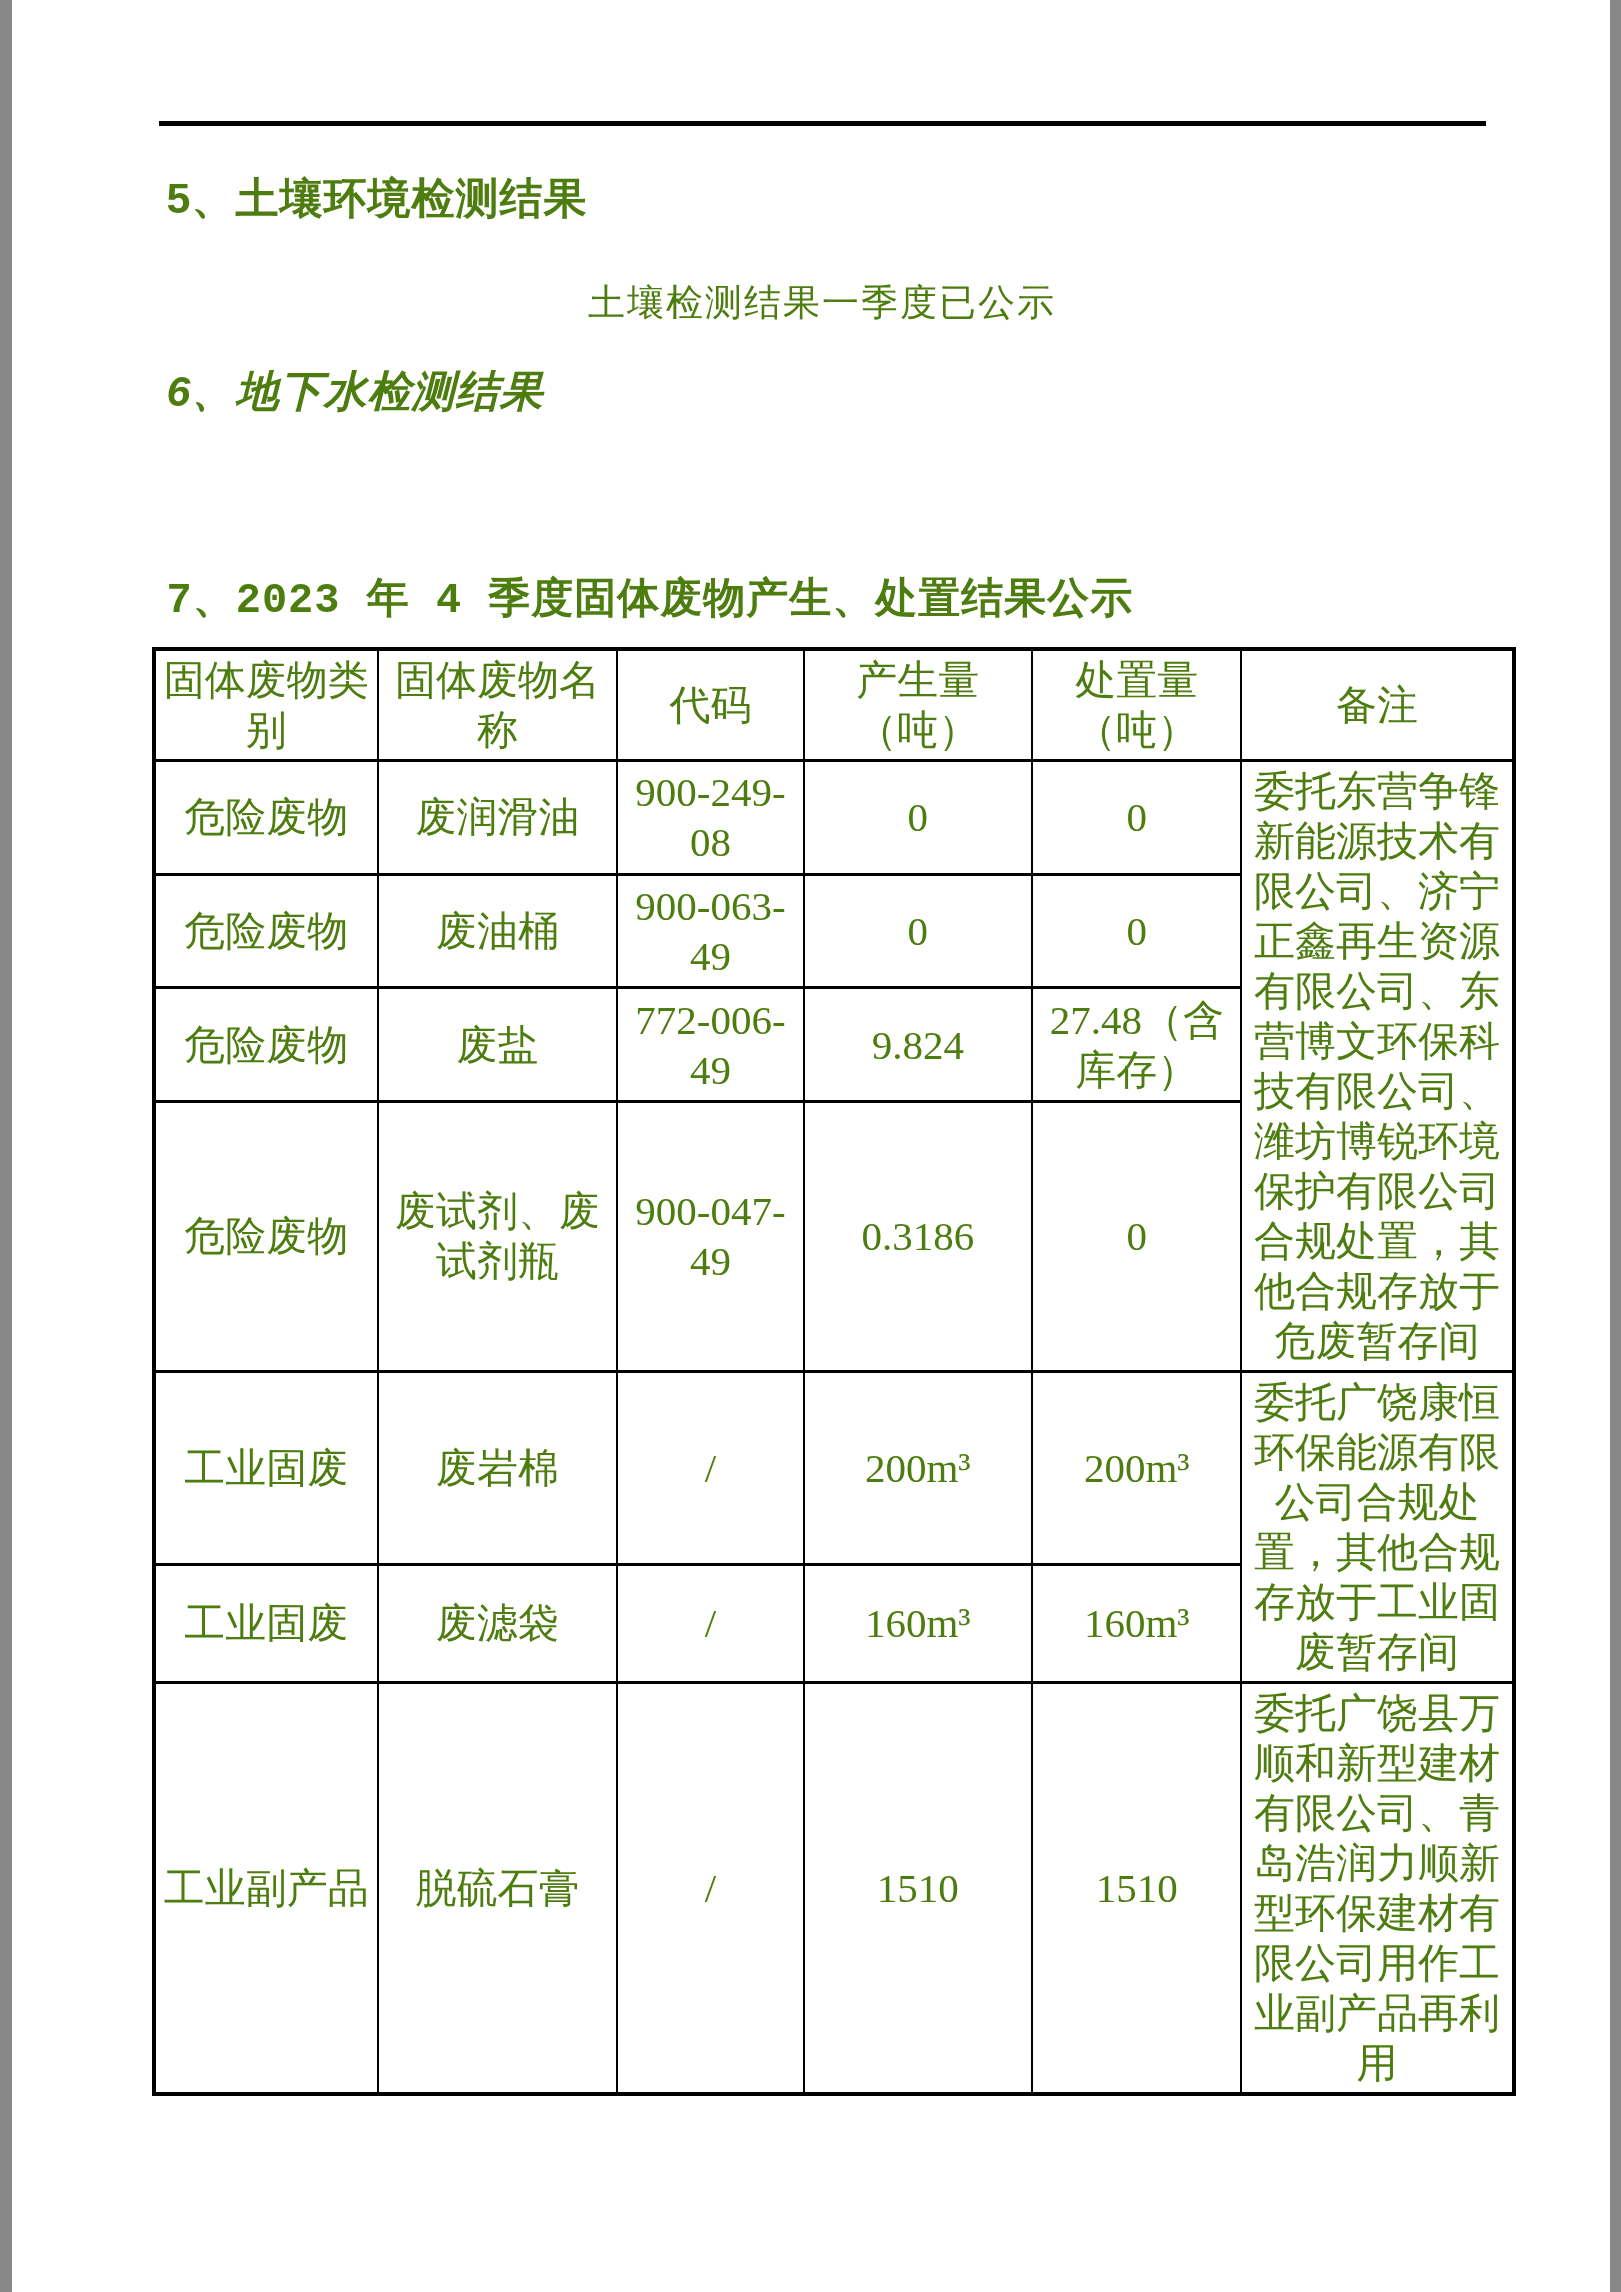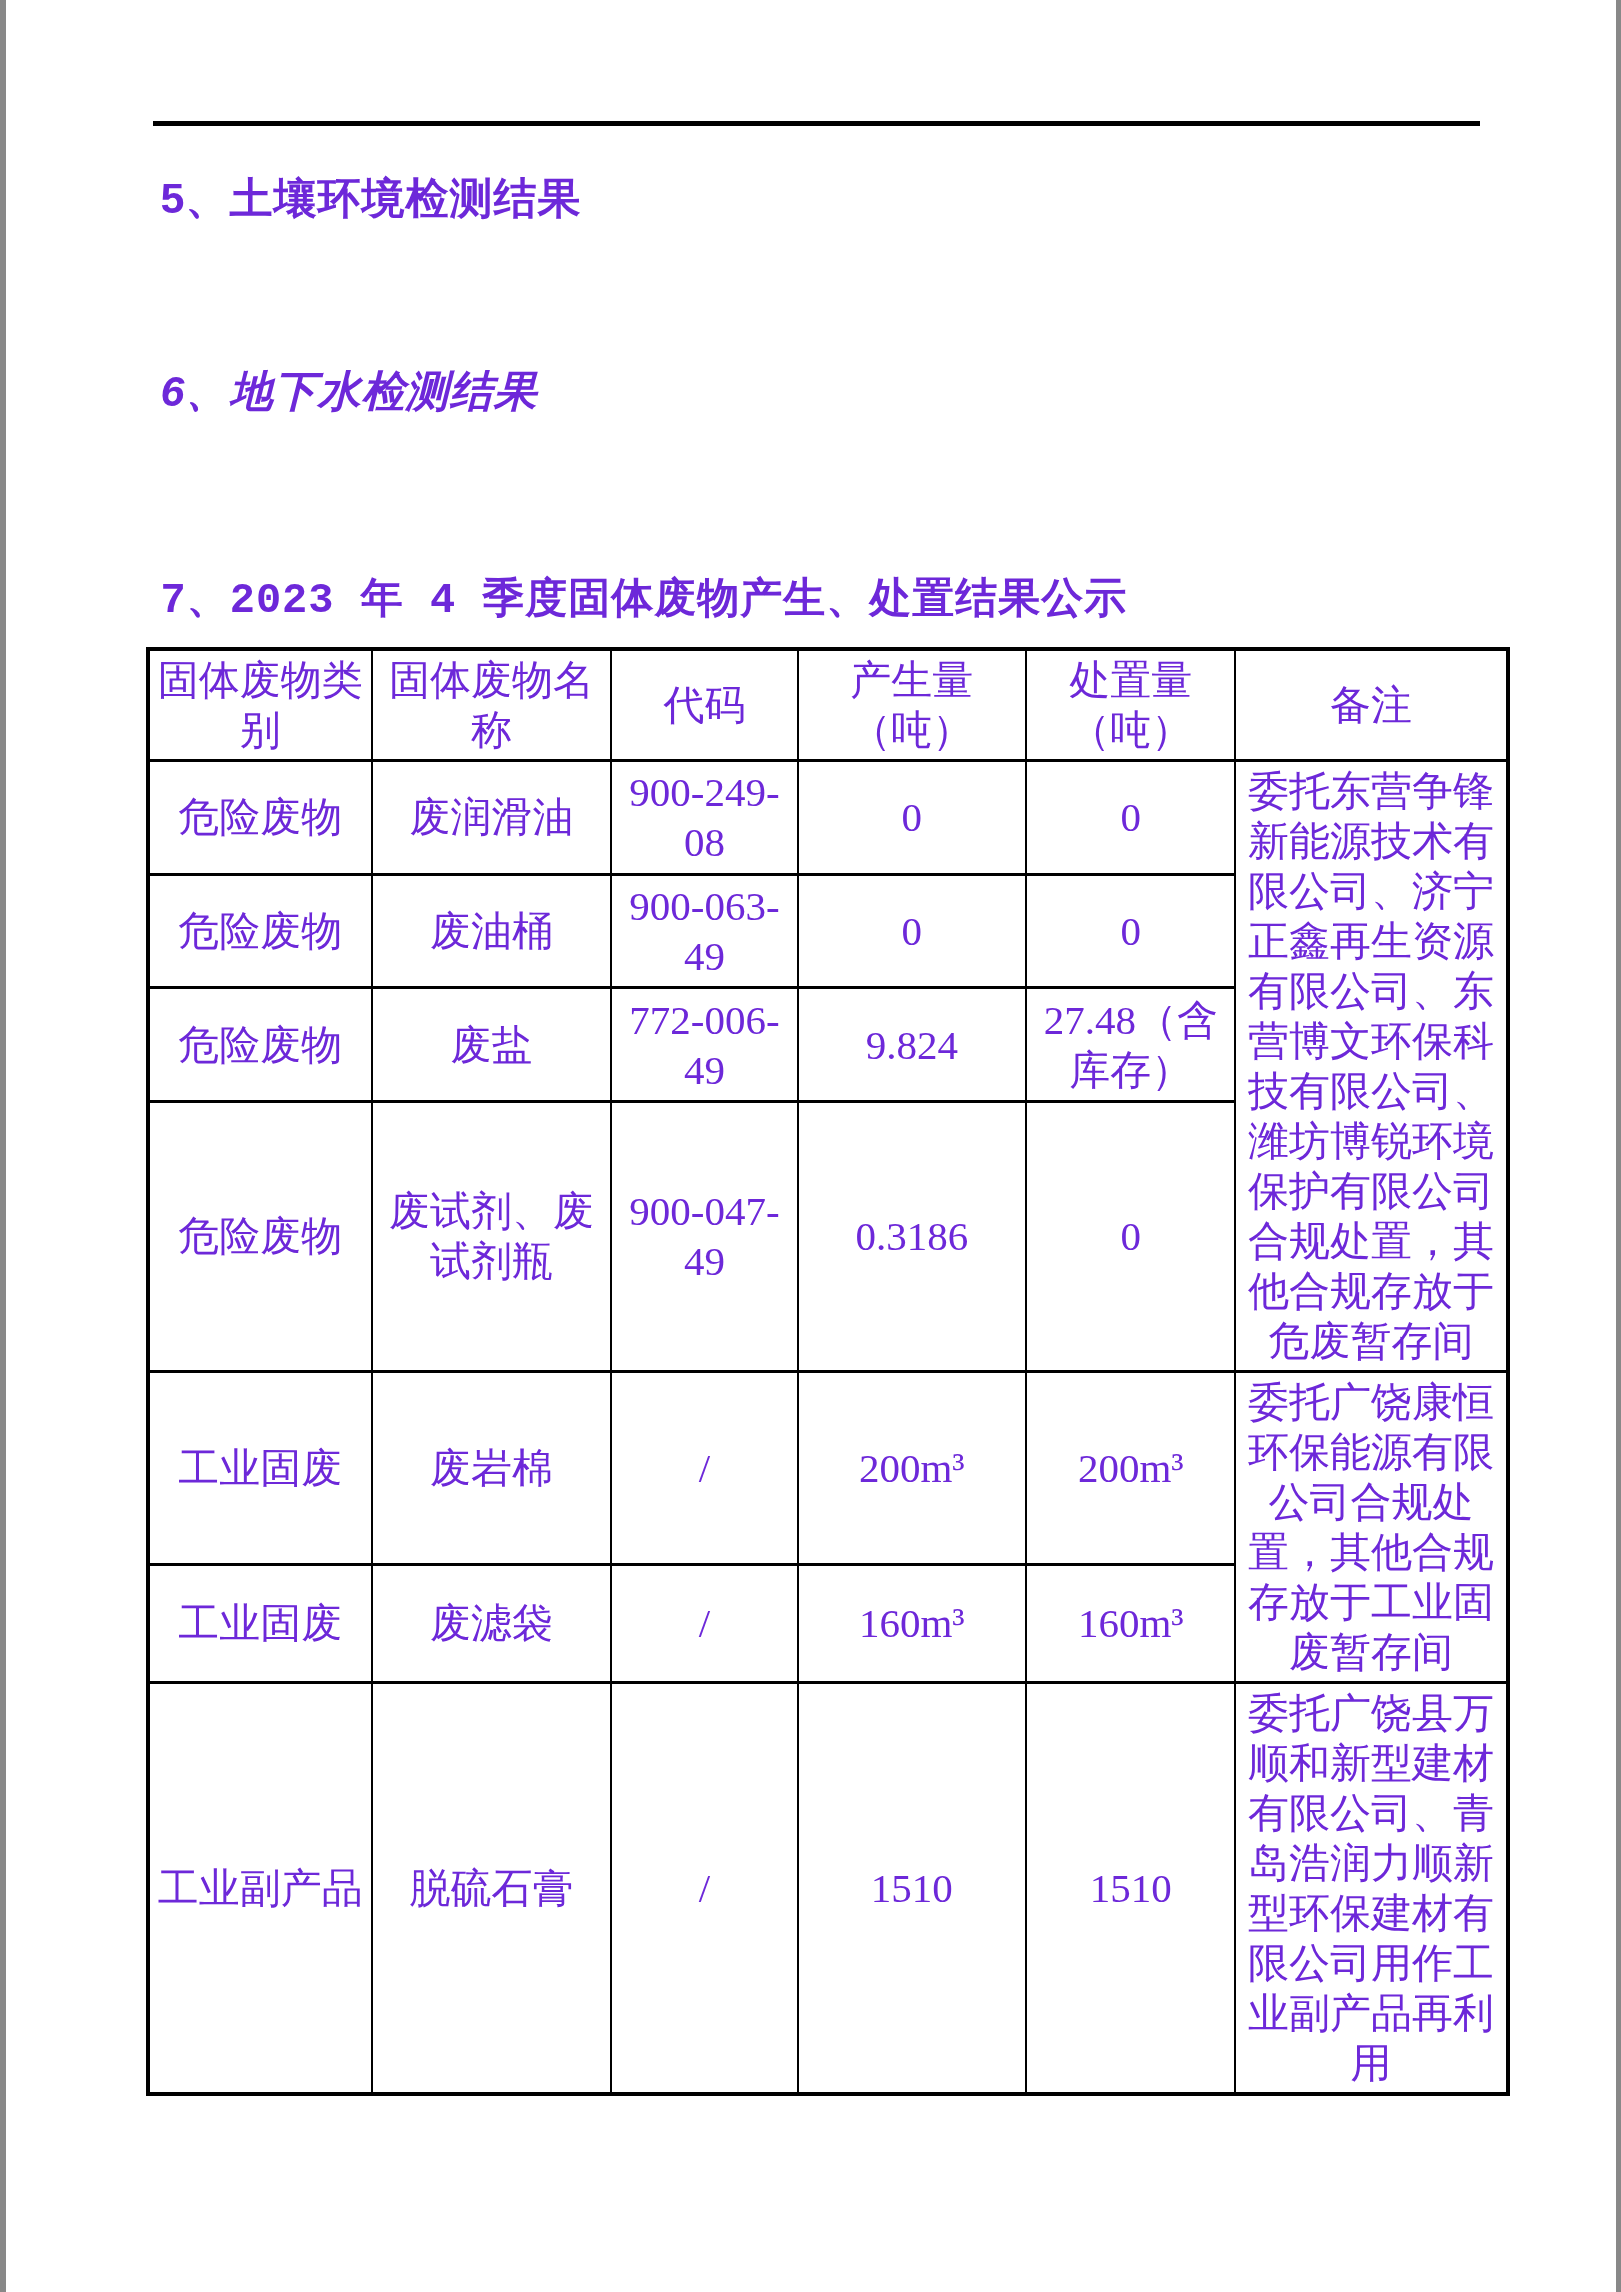--- a/index.html
+++ b/index.html
@@ -1,24 +1,23 @@
 <!DOCTYPE html>
 <html><head>
 <meta charset="utf-8">
 <style>
   html,body { margin:0; padding:0; background:#888; }
   .page {
     position:relative;
     width:1598px; height:2293px;
     margin:0 auto;
     background:#ffffff;
-    color:#6d28d9;
+    color:#4d7c0f;
     font-family:"Liberation Serif","DejaVu Serif",serif;
     overflow:hidden;
-    padding-left:12px;
   }
   .header-rule {
     position:absolute; left:147px; top:121px;
     width:1327px; height:4.9px; background:#000;
   }
   .doc-heading {
     position:absolute; left:155px;
     margin:0;
     font-family:"Liberation Sans","DejaVu Sans",sans-serif;
     font-weight:bold;
@@ -73,20 +72,21 @@
 </style>
 </head>
 <body>
 
 <div class="page">
 
   <div class="header-rule"></div>
 
   <p class="doc-heading h5">5、土壤环境检测结果</p>
 
+  <p class="doc-para p5">土壤检测结果一季度已公示</p>
 
   <p class="doc-heading h6">6、地下水检测结果</p>
 
 
   <p class="doc-heading h7">7、2023 年 4 季度固体废物产生、处置结果公示</p>
 
   <div class="table-wrap">
     <table class="waste">
       <colgroup>
         <col class="col-category">

